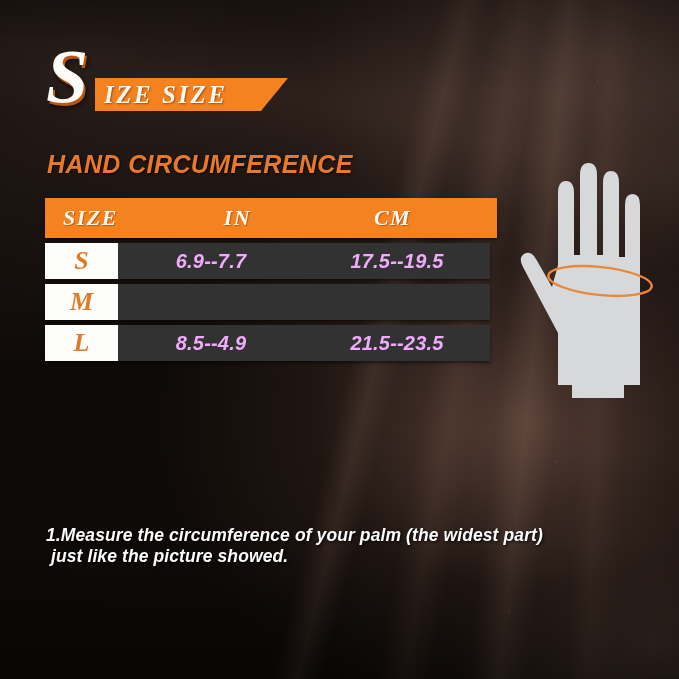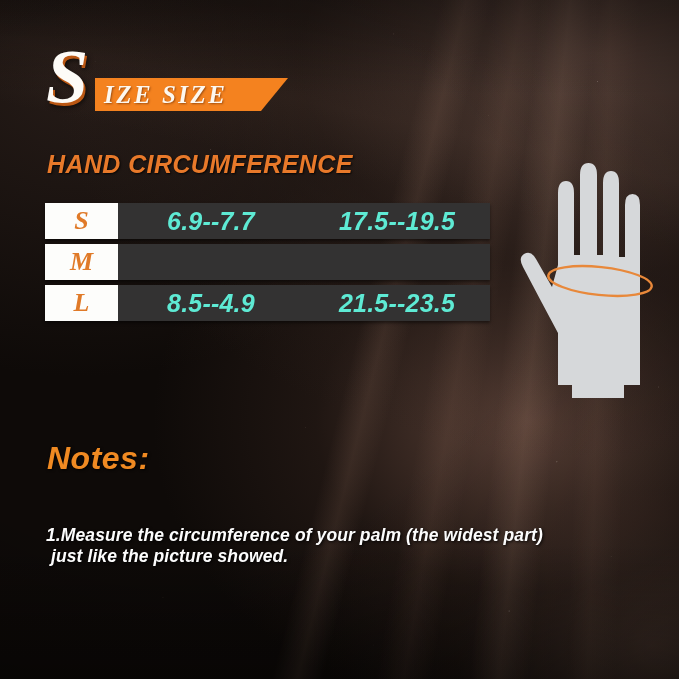--- a/index.html
+++ b/index.html
@@ -135,21 +135,21 @@
     font-family:"Liberation Serif", serif;
     font-weight:bold; font-style:italic;
     font-size:26px; color:#e07a28;
     line-height:1;
   }
   .cell-val{
     flex:1;
     display:flex; align-items:center; justify-content:center;
     font-family:"Liberation Sans", sans-serif;
     font-weight:bold; font-style:italic;
-    font-size:25px; color:#5eead4;
+    font-size:20px; color:#f0abfc;
     letter-spacing:.2px;
     line-height:1;
   }
   .cell-in{ width:186px; flex:none; }
   .cell-cm{ width:186px; flex:none; }
 
   
   .hand{
     position:absolute; left:496px; top:163px;
     width:180px; height:250px;
@@ -191,20 +191,25 @@
 
   <div class="title-wrap">
     <div class="title-banner"></div>
     <div class="title-s">S</div>
     <div class="title-rest">IZE SIZE</div>
   </div>
   <div class="subtitle">HAND CIRCUMFERENCE</div>
 
   <div class="table">
 
+    <div class="thead">
+      <div class="th th-size">SIZE</div>
+      <div class="th th-in">IN</div>
+      <div class="th th-cm">CM</div>
+    </div>
 
     <div class="trow">
       <div class="cell-size">S</div>
       <div class="cell-val cell-in">6.9--7.7</div>
       <div class="cell-val cell-cm">17.5--19.5</div>
     </div>
 
     <div class="trow">
       <div class="cell-size">M</div>
     </div>
@@ -249,17 +254,16 @@
           L 27 104
           Q 22 95 28 91 Q 35 87 40 96
           L 56 124
           Z
           "></path>
       </g>
       <ellipse cx="104" cy="118" rx="52" ry="14" fill="none" stroke="#e8883a" stroke-width="2.4" transform="rotate(6 104 118)"></ellipse>
     </svg>
   </div>
 
-  <div class="notes-title">Notes:</div>
   <div class="note note-1">1.Measure the circumference of your palm (the widest part)
  just like the picture showed.</div>
 
 </div>
 
 </body></html>

